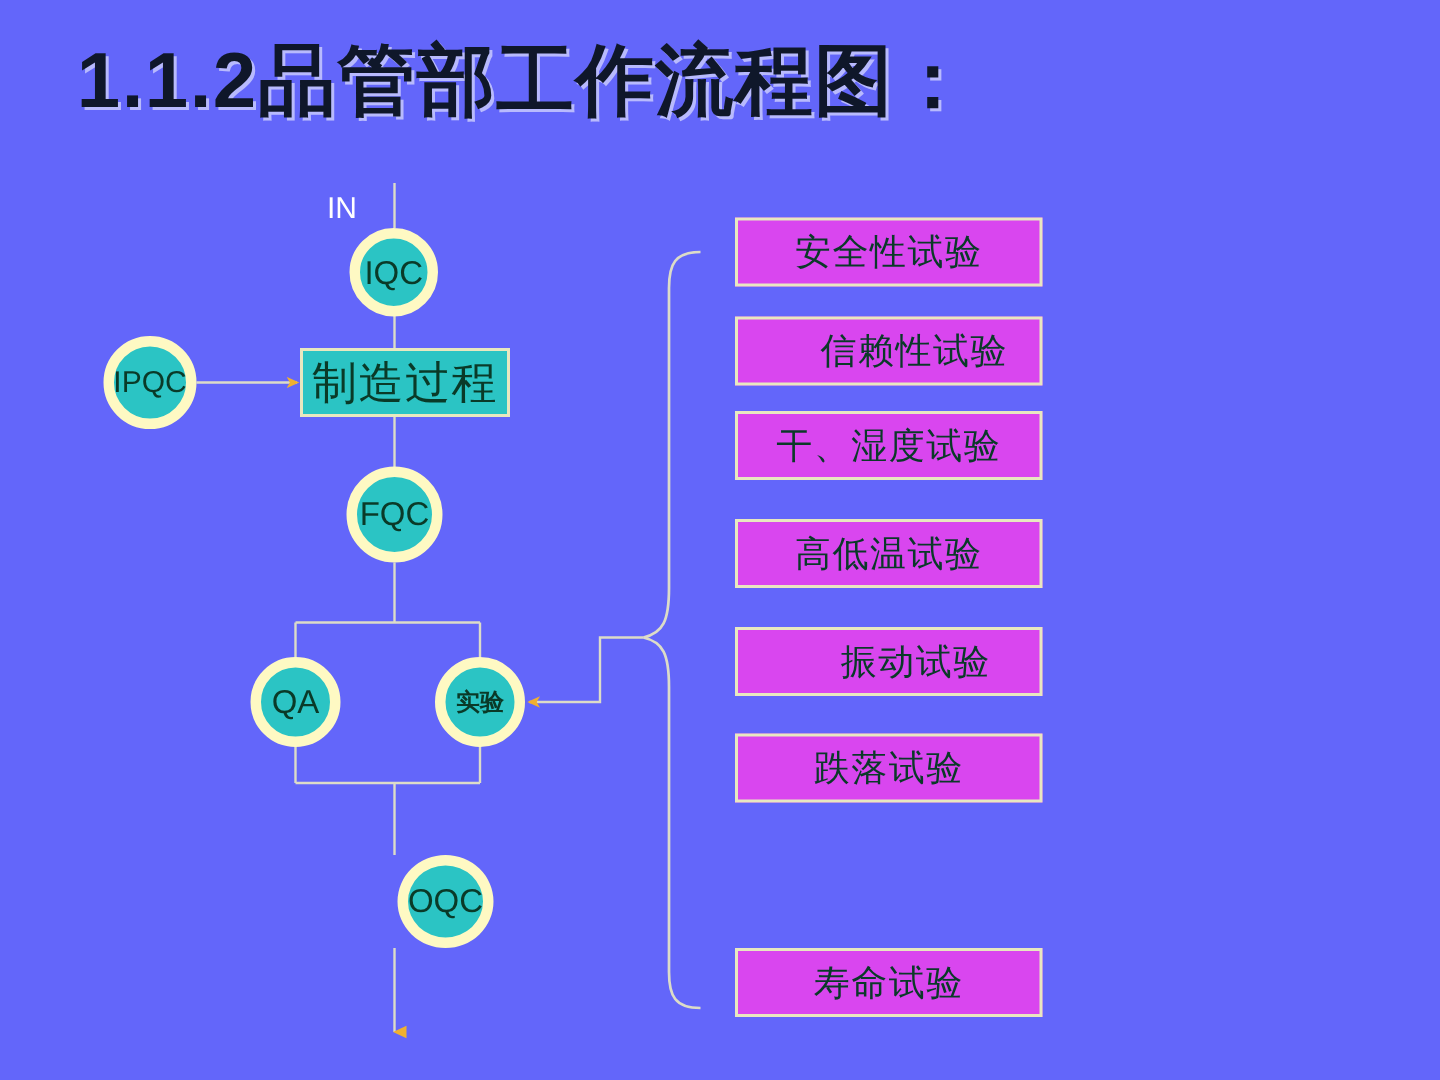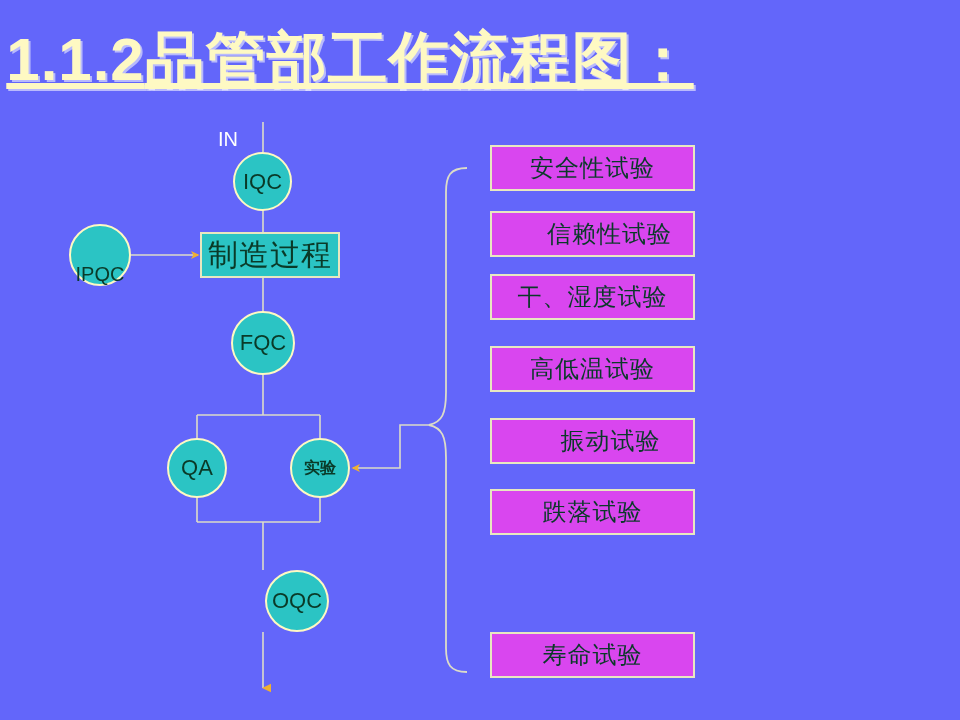--- a/index.html
+++ b/index.html
@@ -16,46 +16,45 @@
     font-family: "Liberation Sans", "DejaVu Sans", sans-serif;
   }
 
   
   #title {
     position: absolute;
     left: 0;
     top: 26px;
     width: 700px;
     text-align: center;
-    font-size: 60px;
+    font-size: 52px;
     font-weight: bold;
-    color: #fef9c3;
+    color: #0f172a;
     letter-spacing: 1px;
     text-shadow: 2px 2px 0 rgba(255,255,255,0.55);
     white-space: nowrap;
     line-height: 1.1;
-    text-decoration: underline;
   }
   #title .num { font-family: "Liberation Sans", sans-serif; }
   #title .cjk { font-family: "DejaVu Sans", "Liberation Sans", sans-serif; }
 
   
   #wires {
     position: absolute;
     left: 0; top: 0;
     width: 960px; height: 720px;
     pointer-events: none;
   }
 
   
   .node-circle {
     position: absolute;
     border-radius: 50%;
     background: #2BC4C4;
-    border: 2px solid #fef9c3;
+    border: 7px solid #fef9c3;
     box-sizing: border-box;
     display: flex;
     align-items: center;
     justify-content: center;
     color: #0A3A28;
     font-size: 22px;
     line-height: 1;
     letter-spacing: 0px;
   }
   .node-circle.cjk {
@@ -154,21 +153,21 @@
 
     <path d="M429,425 L400,425 L400,468 L353,468" stroke="#DCDCC8" stroke-width="1.6" fill="none" marker-end="url(#arrowGold)"></path>
   </svg>
 
   <div class="in-label" style="left:218px; top:128px;">IN</div>
 
   <div class="node-circle" style="left:233px; top:152px; width:59px; height:59px;">
     <span>IQC</span>
   </div>
 
-  <div class="node-circle" style="left:69px; top:224px; width:62px; height:62px; font-size:20px;align-items:flex-end;">
+  <div class="node-circle" style="left:69px; top:224px; width:62px; height:62px; font-size:20px;">
     <span>IPQC</span>
   </div>
 
   <div class="proc-box" style="left:200px; top:232px; width:140px; height:46px;">
     <span>制造过程</span>
   </div>
 
   <div class="node-circle" style="left:231px; top:311px; width:64px; height:64px;">
     <span>FQC</span>
   </div>

